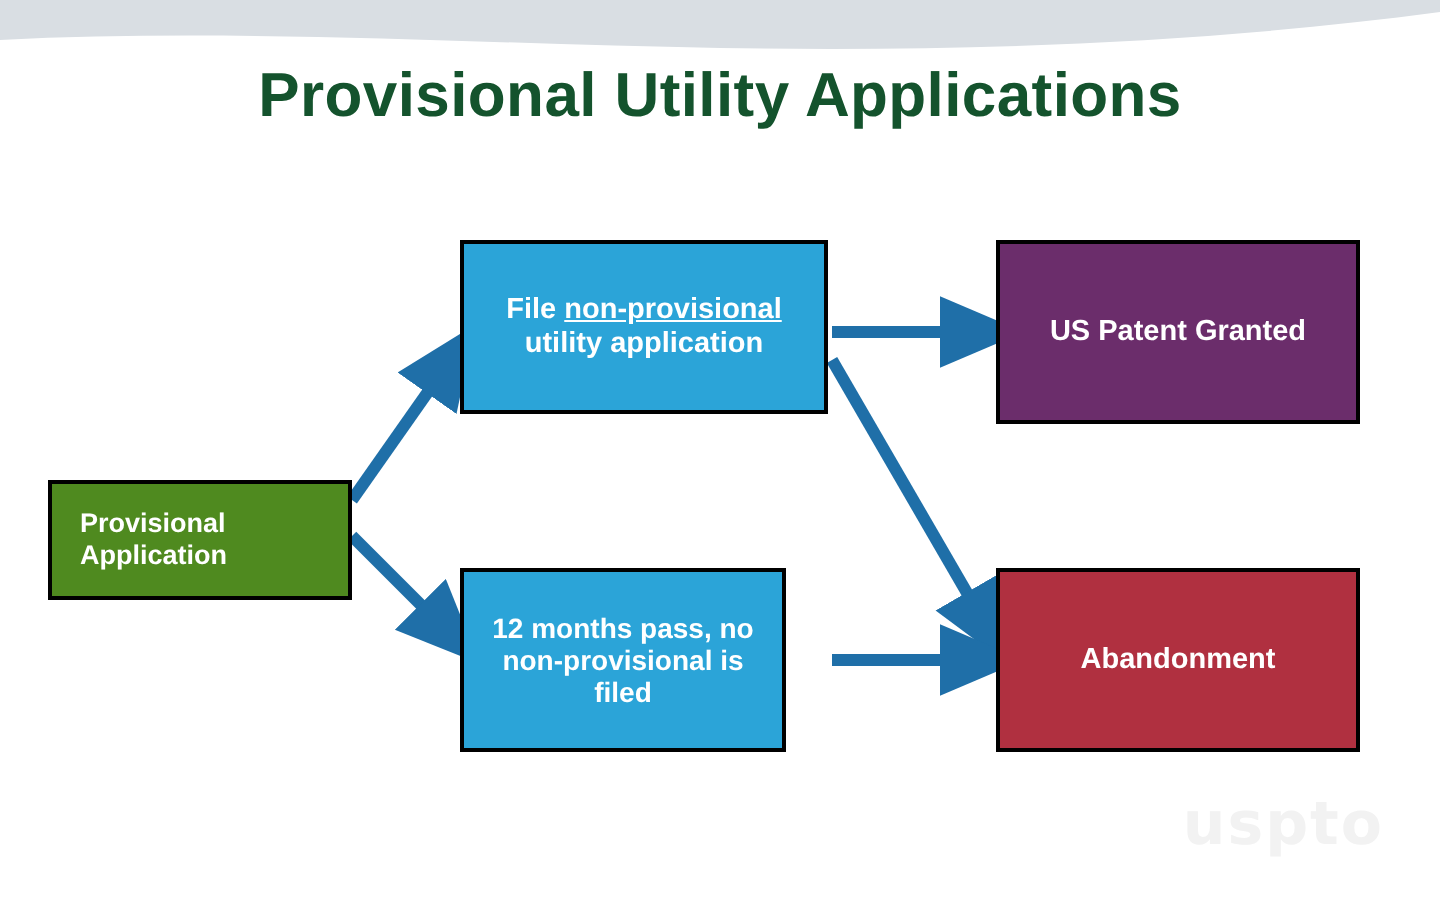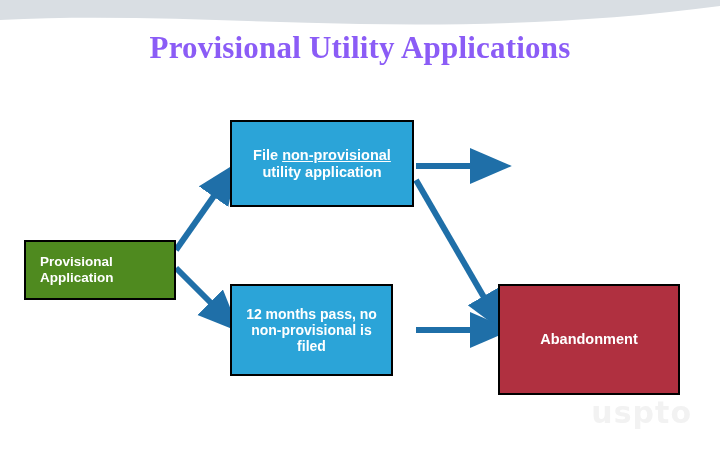--- a/index.html
+++ b/index.html
@@ -34,23 +34,23 @@
   }
 
   #slide-title {
     position: absolute;
     left: 0;
     top: 30px;
     width: 720px;
     text-align: center;
     font-size: 31px;
     font-weight: bold;
-    color: #8b5cf6;
+    color: #14532d;
     letter-spacing: 0.2px;
-    font-family: Liberation Serif, serif;
+    font-family: Liberation Sans, sans-serif;
   }
 
   .node {
     position: absolute;
     box-sizing: border-box;
     border: 2px solid #000000;
     display: flex;
     align-items: center;
     justify-content: center;
     text-align: center;
@@ -101,21 +101,21 @@
     width: 182px;
     height: 92px;
     background: #6B2D6B;
     font-size: 14.5px;
   }
 
   #node-abandonment {
     left: 498px;
     top: 284px;
     width: 182px;
-    height: 111px;
+    height: 92px;
     background: #B03040;
     font-size: 14.5px;
   }
 
   .u { text-decoration: underline; }
 
   #arrows {
     position: absolute;
     left: 0;
     top: 0;
@@ -175,19 +175,22 @@
   </div>
 
   <div class="node" id="node-file-nonprov">
     <span class="txt"><span>File </span><span class="u">non-provisional</span><span> utility application</span></span>
   </div>
 
   <div class="node" id="node-12months">
     <span class="txt">12 months pass, no non-provisional is filed</span>
   </div>
 
+  <div class="node" id="node-granted">
+    <span class="txt">US Patent Granted</span>
+  </div>
 
   <div class="node" id="node-abandonment">
     <span class="txt">Abandonment</span>
   </div>
 
   <div id="watermark">uspto</div>
 </div>
 
 </body></html>

